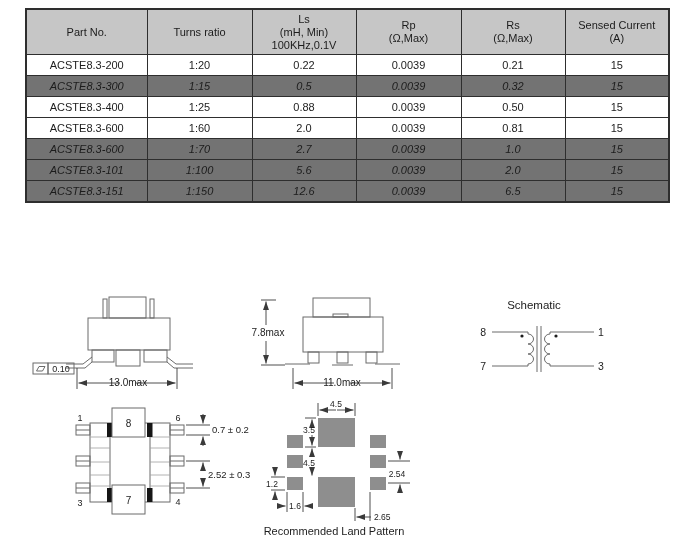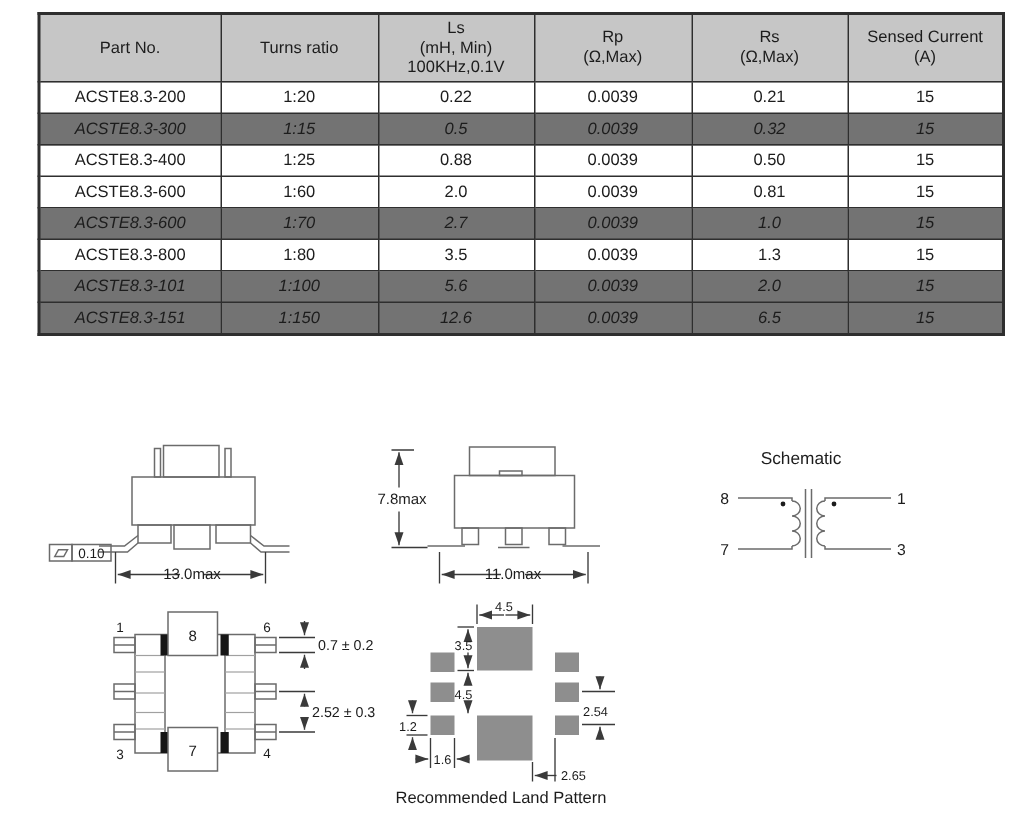--- a/index.html
+++ b/index.html
@@ -96,28 +96,20 @@
           <td>15</td>
         </tr>
       <tr class="s">
           <td>ACSTE8.3-600</td>
           <td>1:70</td>
           <td>2.7</td>
           <td>0.0039</td>
           <td>1.0</td>
           <td>15</td>
         </tr>
-      <tr>
-          <td>ACSTE8.3-800</td>
-          <td>1:80</td>
-          <td>3.5</td>
-          <td>0.0039</td>
-          <td>1.3</td>
-          <td>15</td>
-        </tr>
       <tr class="s">
           <td>ACSTE8.3-101</td>
           <td>1:100</td>
           <td>5.6</td>
           <td>0.0039</td>
           <td>2.0</td>
           <td>15</td>
         </tr>
       <tr class="s">
           <td>ACSTE8.3-151</td>

